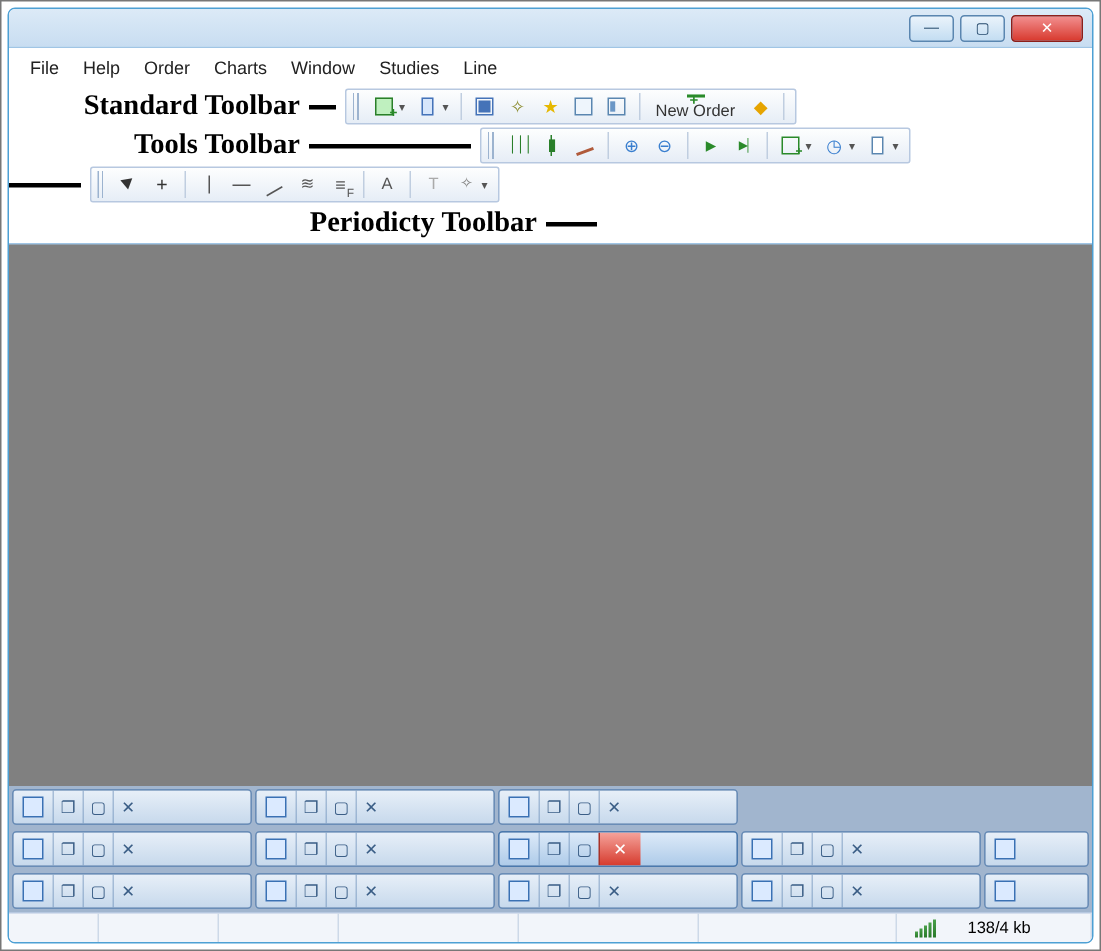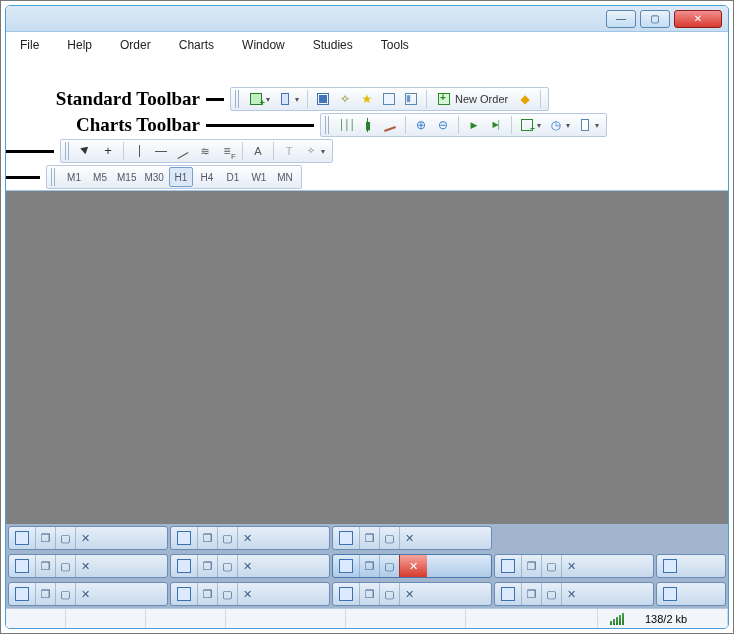--- a/index.html
+++ b/index.html
@@ -7,35 +7,35 @@
   body { font-family: "Segoe UI", Tahoma, sans-serif; font-size:12px; background:#fff; }
   .wrap { width:734px; height:634px; border:1px solid #777; position:relative; background:#fff; }
   .inner { position:absolute; inset:4px; border:1px solid #4da0d4; border-radius:5px; overflow:hidden; background:#fff; display:flex; flex-direction:column; }
 
   
   .titlebar { height:26px; background:linear-gradient(#dceaf7,#c8ddf1); display:flex; align-items:center; justify-content:flex-end; gap:4px; padding:0 6px; border-bottom:1px solid #a0c5e5;}
   .winbtn { width:30px; height:18px; border:1px solid #5a86b0; border-radius:3px; background:linear-gradient(#eaf3fb,#c3ddf2); display:flex; align-items:center; justify-content:center; font-size:10px; color:#274b6d;}
   .winbtn.red { background:linear-gradient(#f28f8f,#d83a2f); border-color:#8c1f1b; color:#fff; width:48px;}
 
   
-  .menubar { display:flex; gap:28px; padding:6px 14px; color:#222; border-bottom:0; }
+  .menubar { display:flex; gap:16px; padding:6px 14px; color:#222; border-bottom:0; }
   .menubar span { cursor:default; }
 
   
-  .rows { position:relative;margin-top:28px; }
+  .rows { position:relative; }
   .row { display:flex; align-items:center; height:26px; }
   .label { font-family:"Times New Roman", serif; font-weight:bold; color:#000; font-size:19px; text-align:right; padding-right:6px; }
   .arrow { height:3px; background:#000; margin-right:6px; }
 
   .tb { border:1px solid #b7c8e0; background:linear-gradient(#fdfefe,#e6edf6); height:24px; display:flex; align-items:center; padding:0 4px; gap:2px; border-radius:2px; }
   .gr { width:5px; height:18px; background:repeating-linear-gradient(90deg,#9cb3cf 0 1px,transparent 1px 3px); margin-right:4px;}
   .tbtn { min-width:20px; height:20px; display:flex; align-items:center; justify-content:center; border:1px solid transparent; border-radius:2px; padding:0 2px; font-size:10px; color:#333;}
   .dd { width:7px; color:#555; font-size:8px; display:flex; align-items:center; margin-left:-2px;}
   .sep { width:1px; height:18px; background:#c0cee0; margin:0 3px;}
-  .tbtn.txt { font-size:11px; padding:0 4px; gap:4px; }
+  .tbtn.txt { font-size:11px; padding:0 4px; gap:4px;flex-direction:column; }
   .tbtn.period { min-width:24px; font-size:10px; color:#556;}
   .tbtn.period.sel { border:1px solid #7aa0c8; background:#dbe8f6;}
 
   
   .ic { display:inline-block; width:14px; height:14px; position:relative;}
   .ic-newchart::before{content:"";position:absolute;inset:1px;border:1px solid #2a7f2a;background:#bff0bf;}
   .ic-newchart::after{content:"+";position:absolute;right:-2px;bottom:-2px;color:#2a8a2a;font-size:9px;font-weight:bold;}
   .ic-profile::before{content:"";position:absolute;inset:1px 3px;border:1px solid #4573b8;background:#d7e6fb;}
   .ic-mkt::before{content:"";position:absolute;inset:1px;border:1px solid #4573b8;}
   .ic-mkt::after{content:"";position:absolute;left:3px;right:3px;top:3px;bottom:3px;background:#4573b8;}
@@ -109,21 +109,21 @@
     <div class="winbtn red">✕</div>
   </div>
 
   <div class="menubar">
     <span>File</span>
     <span>Help</span>
     <span>Order</span>
     <span>Charts</span>
     <span>Window</span>
     <span>Studies</span>
-    <span>Tools</span>
+    <span>Line</span>
   </div>
 
   <div class="rows">
 
    <div class="row">
     <div class="label" style="width:200px">Standard Toolbar</div>
     <div class="arrow" style="width:18px"></div>
     <div class="tb">
       <div class="gr"></div>
       <div class="tbtn">
@@ -156,21 +156,21 @@
               <span>New Order</span>
             </div>
       <div class="tbtn">
               <span class="ic ic-meta"></span>
             </div>
       <div class="sep"></div>
     </div>
    </div>
 
    <div class="row">
-    <div class="label" style="width:200px">Charts Toolbar</div>
+    <div class="label" style="width:200px">Tools Toolbar</div>
     <div class="arrow" style="width:108px"></div>
     <div class="tb">
       <div class="gr"></div>
       <div class="tbtn">
               <span class="ic ic-bars"></span>
             </div>
       <div class="tbtn">
               <span class="ic ic-cndl"></span>
             </div>
       <div class="tbtn">
@@ -241,33 +241,22 @@
               <span class="ic ic-lbl"></span>
             </div>
       <div class="tbtn">
               <span class="ic ic-misc"></span>
             </div>
             <div class="dd">▾</div>
     </div>
    </div>
 
    <div class="row">
+    <div class="label" style="width:358px">Periodicty Toolbar</div>
     <div class="arrow" style="width:34px"></div>
-    <div class="tb" id="period-tb">
-      <div class="gr"></div>
-    <div class="tbtn period">M1</div>
-            <div class="tbtn period">M5</div>
-            <div class="tbtn period">M15</div>
-            <div class="tbtn period">M30</div>
-            <div class="tbtn period sel">H1</div>
-            <div class="tbtn period">H4</div>
-            <div class="tbtn period">D1</div>
-            <div class="tbtn period">W1</div>
-            <div class="tbtn period">MN</div>
-          </div>
    </div>
 
   </div>
 
   <div class="main"></div>
 
   <div class="minrows">
     <div class="minrow">
       <div class="miniwin" style="width:160px">
             <div class="mb ico"></div>
@@ -361,18 +350,18 @@
             <i></i>
             <i></i>
             <i></i>
             <i></i>
             <i class="r"></i>
             <i class="r"></i>
             <i class="r"></i>
             <i class="r"></i>
             <i class="r"></i>
           </div>
-      <span>138/2 kb</span>
+      <span>138/4 kb</span>
     </div>
   </div>
 
  </div>
 </div>
 
 </body></html>

